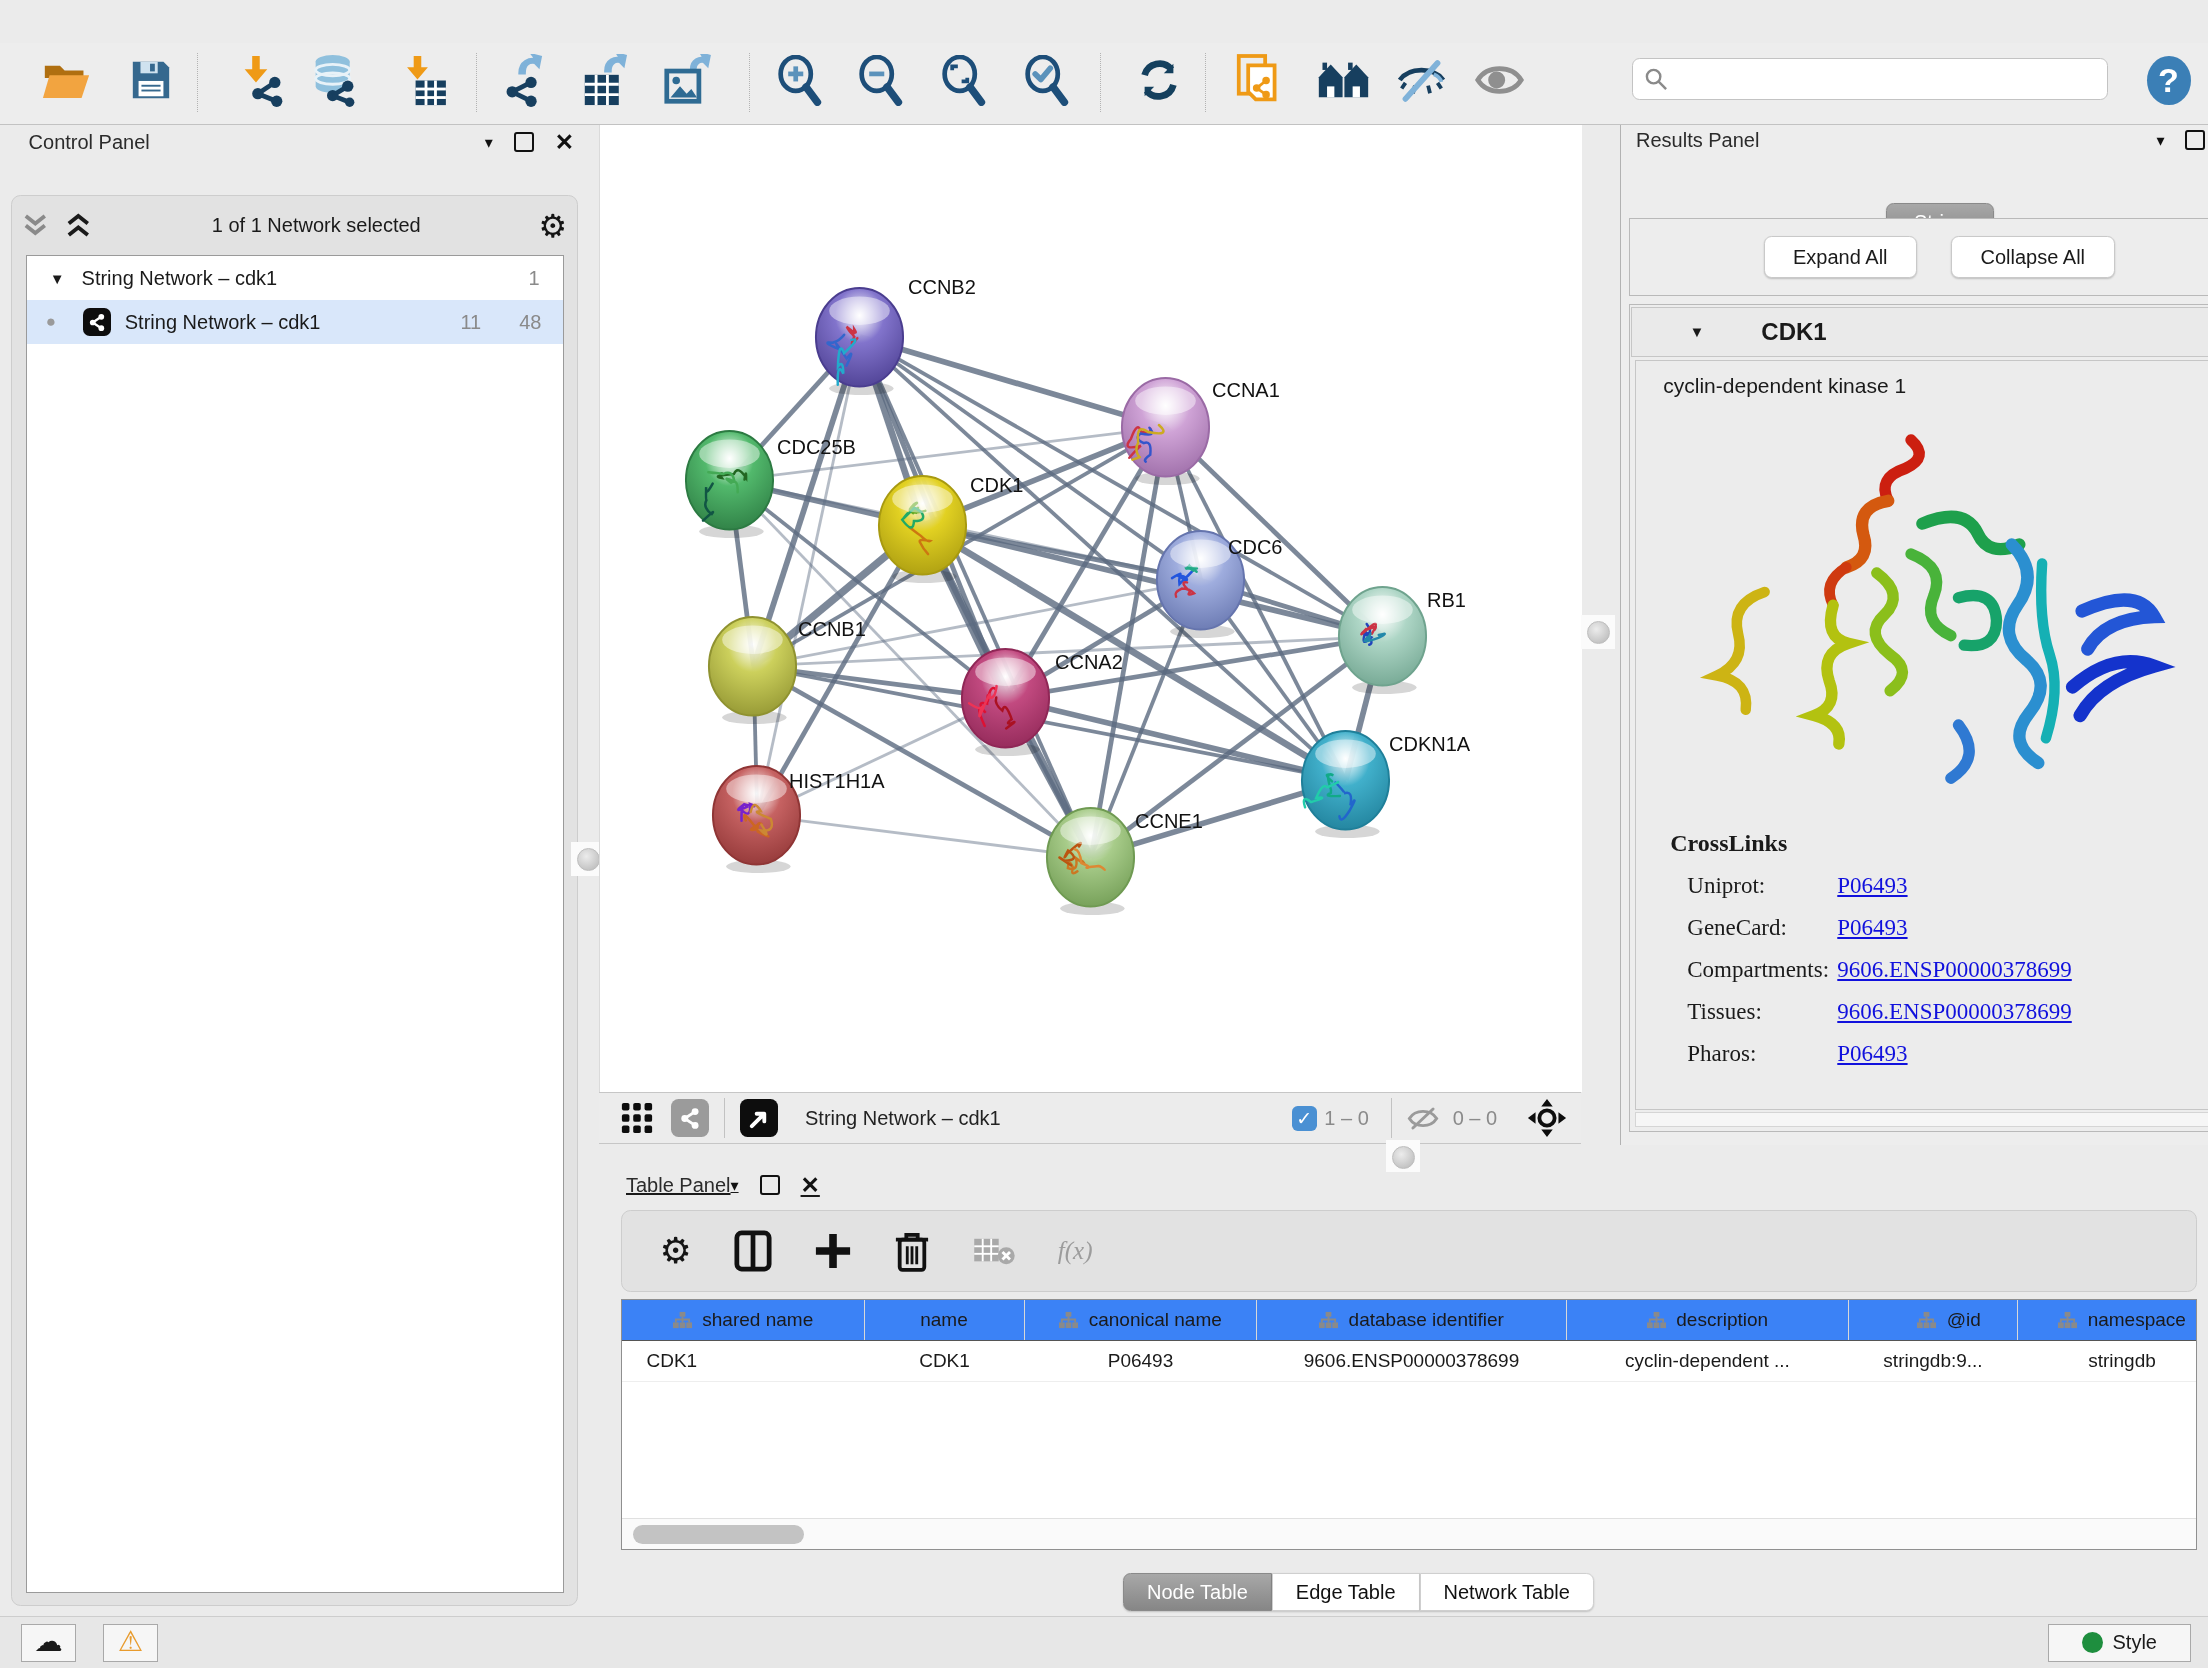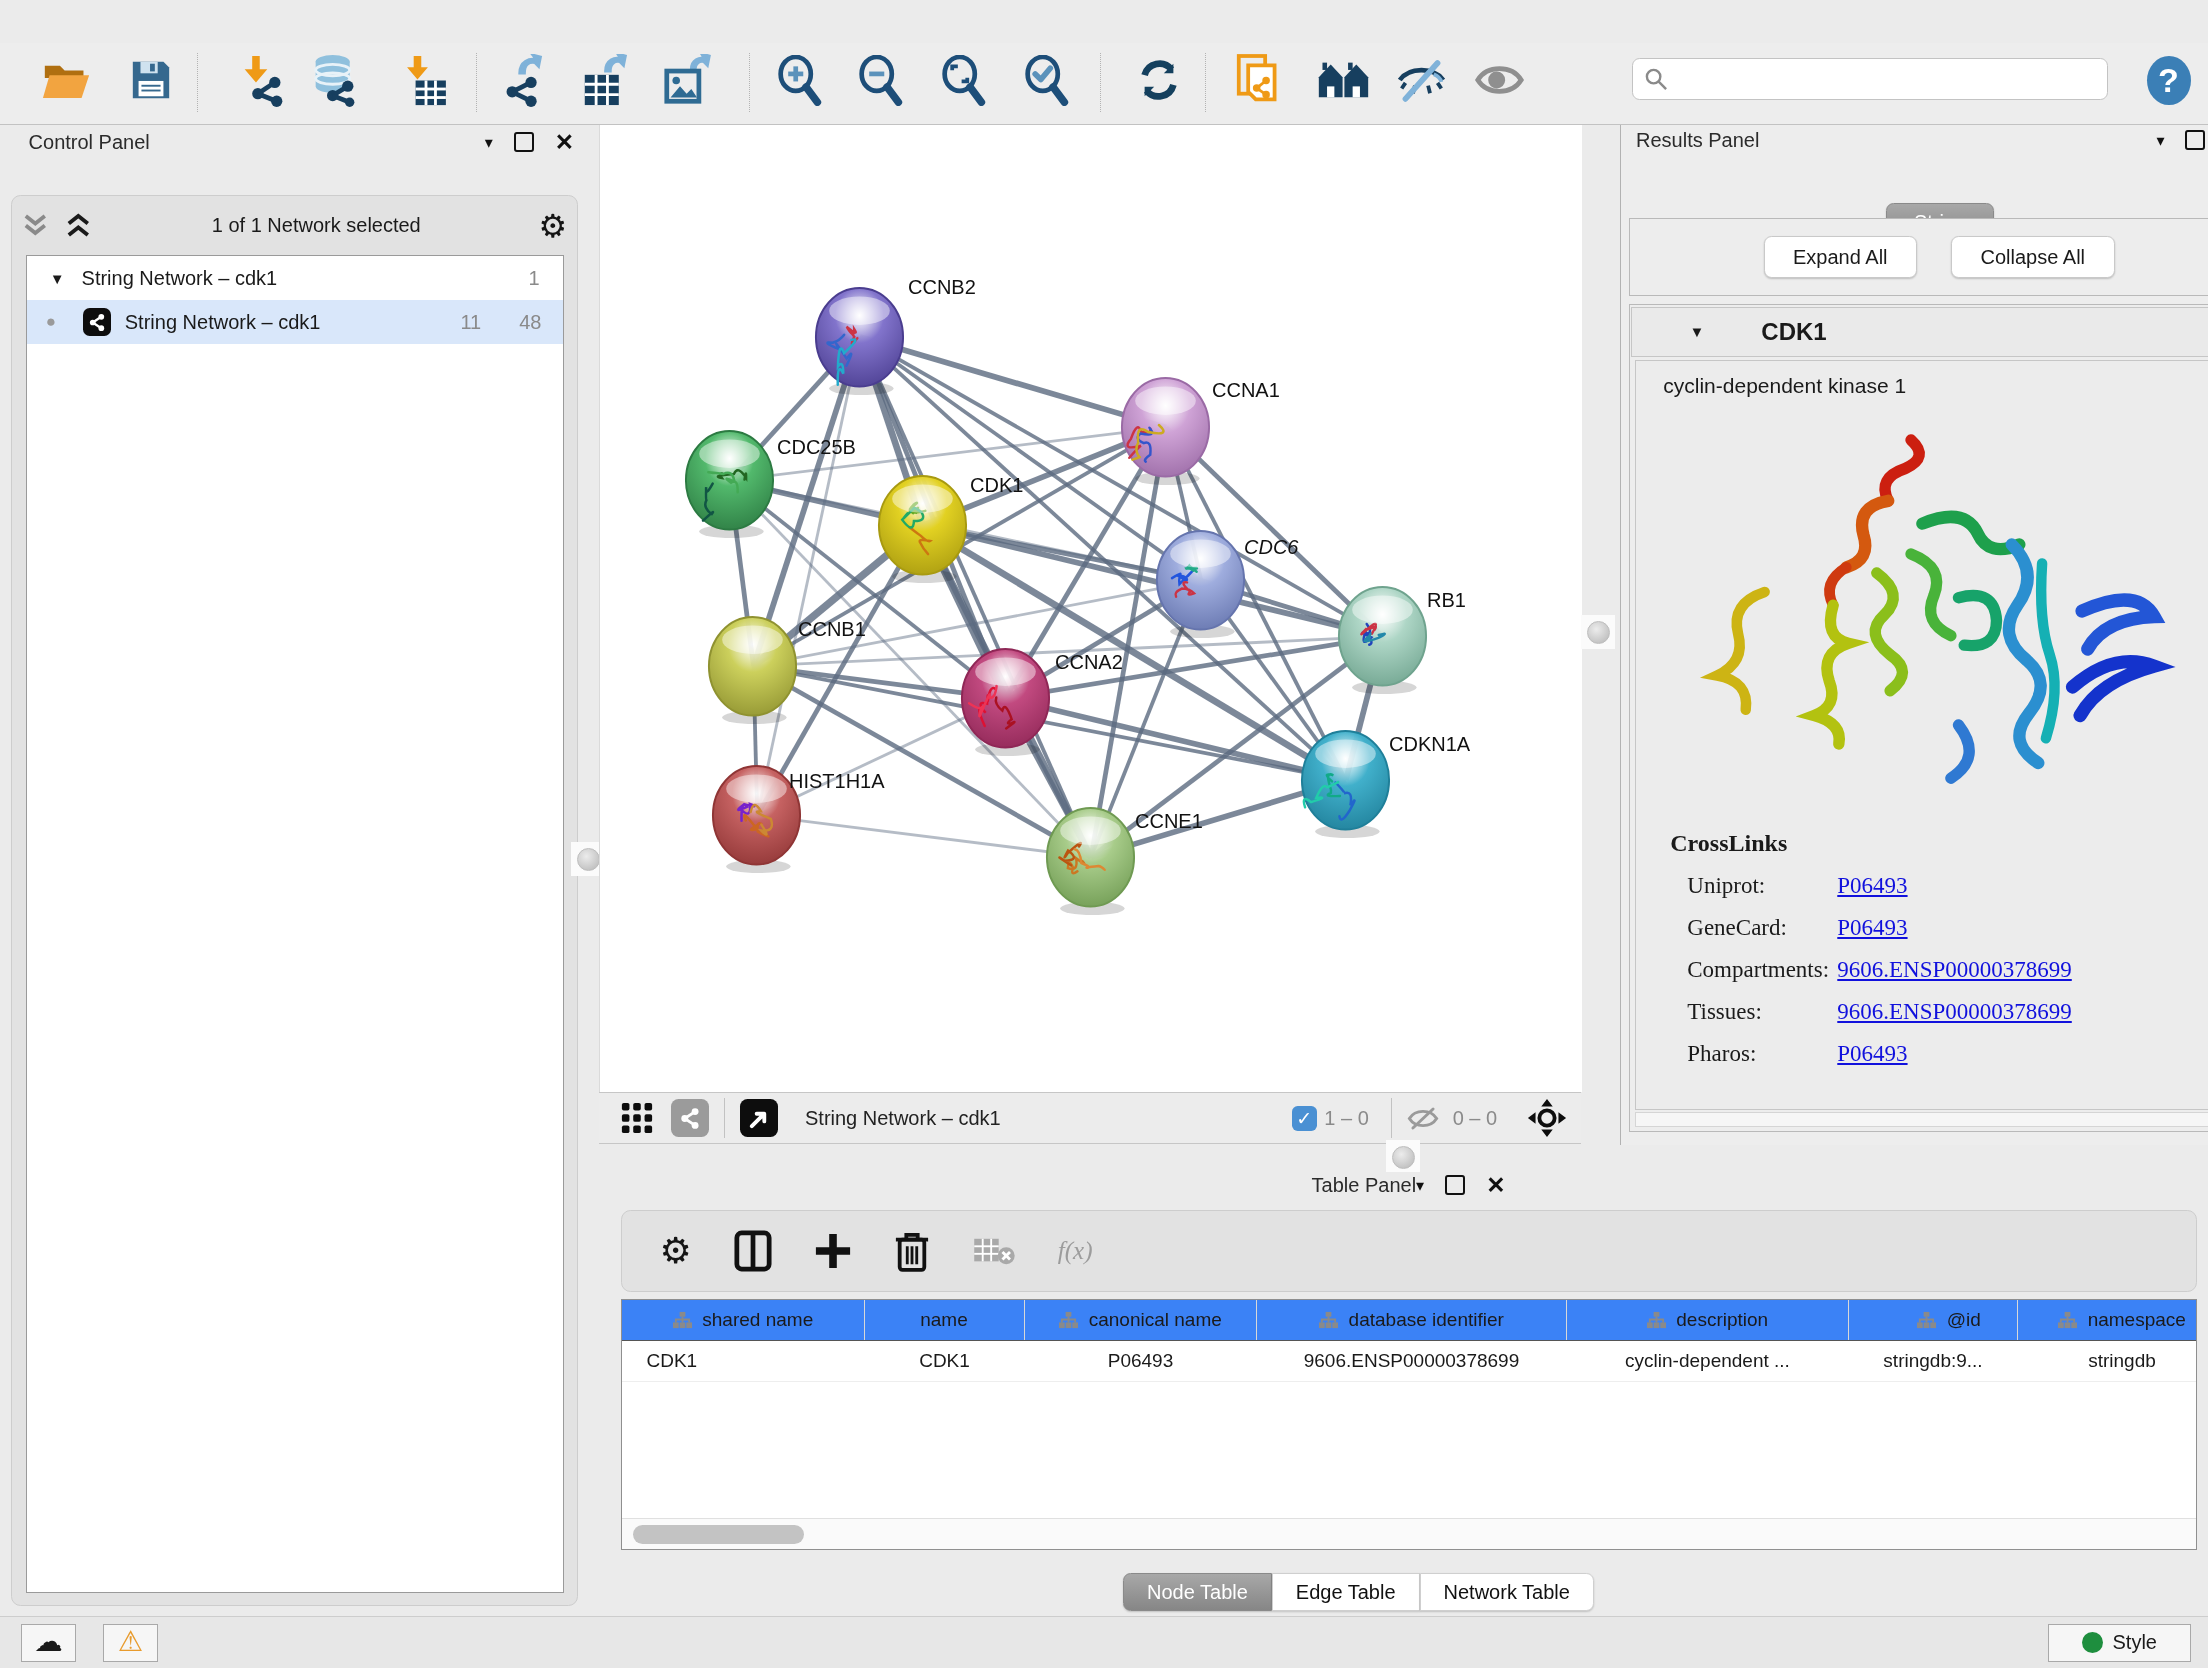--- a/index.html
+++ b/index.html
@@ -75,21 +75,21 @@
   .rp-inner{position:absolute;left:5.7px;right:5.7px;top:55px;bottom:21px;border:1px solid #c6c6c6;background:#ececec;overflow:hidden;}
   .rp-desc{font-size:21px;margin:13.3px 0 0 27px;}
   .cross{font-family:"Liberation Serif",serif;margin-left:34px;margin-top:9.5px;}
   .cross .ch{font-size:24px;font-weight:bold;}
   .crow{display:flex;font-size:23px;margin-top:16px;}
   .crow .cl{width:150px;margin-left:17px;}
   .crow a{color:#1111dd;text-decoration:underline;}
   .rp-scrollhint{position:absolute;left:5.7px;right:5.7px;bottom:3.8px;height:13.3px;background:#f6f6f6;border:1px solid #d5d5d5;}
   
   .tablep{position:absolute;left:592px;top:1172px;right:0;bottom:51px;background:#ebebeb;}
-  .tp-head{position:absolute;left:34px;top:1.9px;right:17px;display:flex;justify-content:center;align-items:center;}
+  .tp-head{position:absolute;left:34px;top:1.9px;right:17px;display:flex;justify-content:flex-start;align-items:center;text-decoration:underline;}
   .tp-tools{position:absolute;left:28.5px;top:38px;right:11.4px;height:82px;background:#e2e2e2;border:1px solid #cdcdcd;
     border-radius:9.5px;display:flex;align-items:center;gap:42px;padding-left:38px;box-sizing:border-box;}
   .fx{font-family:"Liberation Serif",serif;font-style:italic;font-size:25px;color:#9c9c9c;}
   .tbl{position:absolute;left:28.5px;top:127px;right:11.4px;height:249px;background:#fff;border:1.9px solid #8f8f8f;overflow:hidden;}
   .thead{display:flex;background:#3b82f6;border-bottom:1.9px solid #555;height:40px;}
   .th{display:flex;align-items:center;justify-content:center;gap:9.5px;font-size:19px;border-right:1px solid #d8d8d8;
       box-sizing:border-box;overflow:hidden;white-space:nowrap;flex:none;}
   .trowd{display:flex;height:40px;border-bottom:1px solid #eee;}
   .td{display:flex;align-items:center;justify-content:center;font-size:19px;box-sizing:border-box;
       overflow:hidden;white-space:nowrap;flex:none;}
@@ -453,21 +453,21 @@
               <stop offset="100%" stop-color="#6574ad"></stop>
             </radialGradient>
           </defs>
           <ellipse cx="50" cy="108" rx="34" ry="7" fill="rgba(0,0,0,0.16)"></ellipse>
           <ellipse cx="48" cy="54" rx="46" ry="52" fill="url(#g4)" stroke="#6574ad" stroke-width="2"></ellipse>
           <path d="M34.483744855967075 49.7445987654321 q13.109310699588478 -13.961548353909464 -8.685390946502057 8.354209533607683 q-1.7019032921810695 -13.062885802469136 7.313614540466392 -6.241915294924554 q2.9930555555555562 4.7493569958847734 -8.5721536351166 -2.4594393004115225 q6.823816872427985 -5.339634773662551 -6.589609053497943 2.318921467764061" fill="none" stroke="#2255dd" stroke-width="2.6" stroke-linecap="round"></path>
           <path d="M40.656893004115226 43.829475308641975 q-11.73559670781893 -6.445344650205761 -1.5694958847736626 -1.0042781207133054 q12.897633744855968 -2.7689043209876534 -6.274194101508916 -1.3411436899862825 q0.370370370370372 1.1544495884773665 3.358556241426612 -2.8549639917695466 q0.3122427983539111 0.5099022633744843 7.748508230452673 6.404878257887517" fill="none" stroke="#22aa88" stroke-width="2.6" stroke-linecap="round"></path>
           <path d="M33.83004115226338 56.24768518518519 q-9.080504115226336 -1.429140946502057 3.379732510288067 9.803900891632372 q-5.002829218106996 5.025077160493828 3.9713305898491096 1.7262945816186555 q-4.752314814814815 -4.940457818930042 -12.877400548696846 -5.083822016460905 q-8.699331275720164 3.8594393004115224 -6.080041152263374 8.65750171467764" fill="none" stroke="#cc3344" stroke-width="2.6" stroke-linecap="round"></path>
           <ellipse cx="48" cy="26" rx="32" ry="15" fill="#ffffff" opacity="0.45"></ellipse>
         </svg></div>
-      <div class="nlabel" style="left: 644px; top: 411px; font-style: italic;">CDC6</div>
+      <div class="nlabel" style="left: 628px; top: 411px;">CDC6</div>
       <div class="node" style="left: 737px; top: 460px;"><svg width="91" height="112" viewBox="0 0 96 118">
           <defs>
             <radialGradient id="g5" cx="50%" cy="28%" r="80%">
               <stop offset="0%" stop-color="#ffffff" stop-opacity="0.85"></stop>
               <stop offset="35%" stop-color="#aed6c6"></stop>
               <stop offset="100%" stop-color="#6fa38e"></stop>
             </radialGradient>
           </defs>
           <ellipse cx="50" cy="108" rx="34" ry="7" fill="rgba(0,0,0,0.16)"></ellipse>
           <ellipse cx="48" cy="54" rx="46" ry="52" fill="url(#g5)" stroke="#6fa38e" stroke-width="2"></ellipse>

